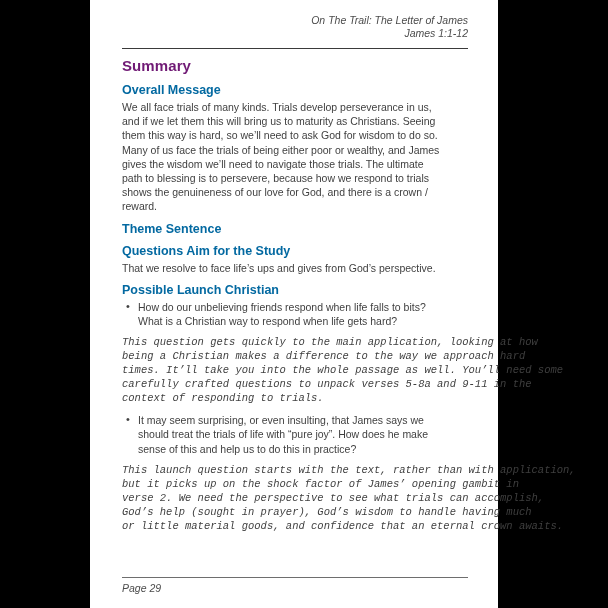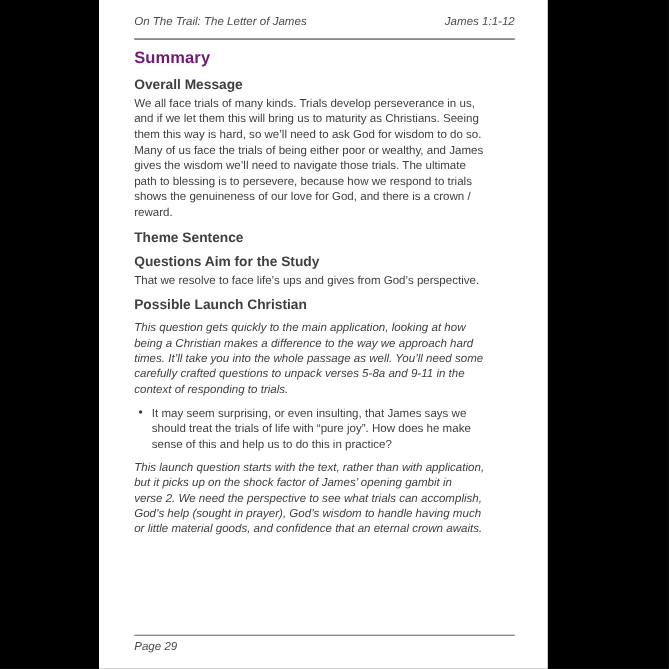--- a/index.html
+++ b/index.html
@@ -17,38 +17,40 @@
     box-sizing: border-box;
     padding: 0 30px 0 32px;
   }
   .running-header {
     display: flex; justify-content: space-between; align-items: flex-end;
     padding: 14px 0 8px 0;
     border-bottom: 1.5px solid #3a3a3a;
     font-style: italic;
     font-size: 10.5px; line-height: 13px;
     color: #4c4c4c;
+    flex-direction: column;
   }
   h1 {
     font-size: 15px; line-height: 18px; font-weight: 700;
     color: #701a75; margin: 8px 0 3px 0; letter-spacing: 0.1px;
   }
   h2 {
     font-size: 12.5px; line-height: 14px; font-weight: 700;
-    color: #404040; margin: 8px 0 3px 0;
+    color: #0369a1; margin: 8px 0 3px 0;
   }
   p.bodytext, li.question {
     font-size: 10.5px; line-height: 14.2px;
     color: #3f3f3f; margin: 0;
     white-space: pre;
   }
   p.note {
     font-style: italic;
     margin: 7px 0 0 0;
     line-height: 14px;
+    font-family: Liberation Mono, monospace;
   }
   ul.launch-list {
     list-style: none;
     margin: 3px 0 0 0;
     padding: 0 0 0 16px;
   }
   li.question { position: relative; }
   li.question::before {
     content: "\2022";
     position: absolute; left: -12px; top: -1px;
@@ -88,20 +90,24 @@
 reward.</p>
 
     <h2>Theme Sentence</h2>
 
     <h2>Questions Aim for the Study</h2>
     <p class="bodytext">That we resolve to face life’s ups and gives from God’s perspective.</p>
 
 
     <h2>Possible Launch Christian</h2>
 
+    <ul class="launch-list">
+      <li class="question">How do our unbelieving friends respond when life falls to bits?
+What is a Christian way to respond when life gets hard?</li>
+    </ul>
     <p class="bodytext note">This question gets quickly to the main application, looking at how
 being a Christian makes a difference to the way we approach hard
 times. It’ll take you into the whole passage as well. You’ll need some
 carefully crafted questions to unpack verses 5-8a and 9-11 in the
 context of responding to trials.</p>
 
     <ul class="launch-list" style="margin-top:8px;">
       <li class="question">It may seem surprising, or even insulting, that James says we
 should treat the trials of life with “pure joy”. How does he make
 sense of this and help us to do this in practice?</li>

